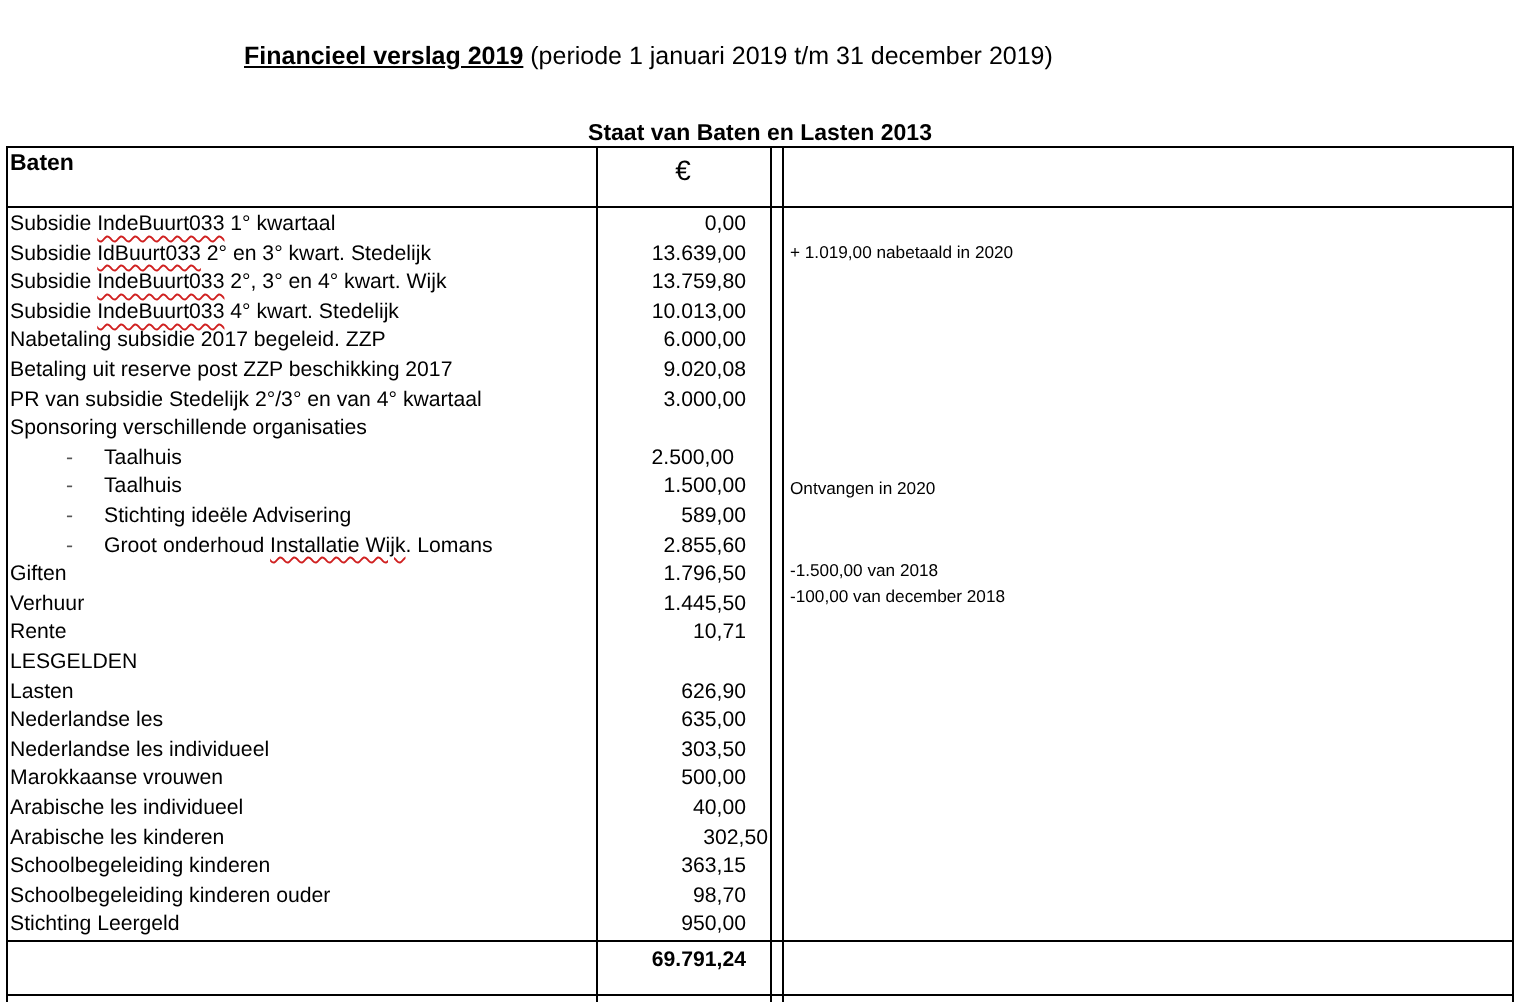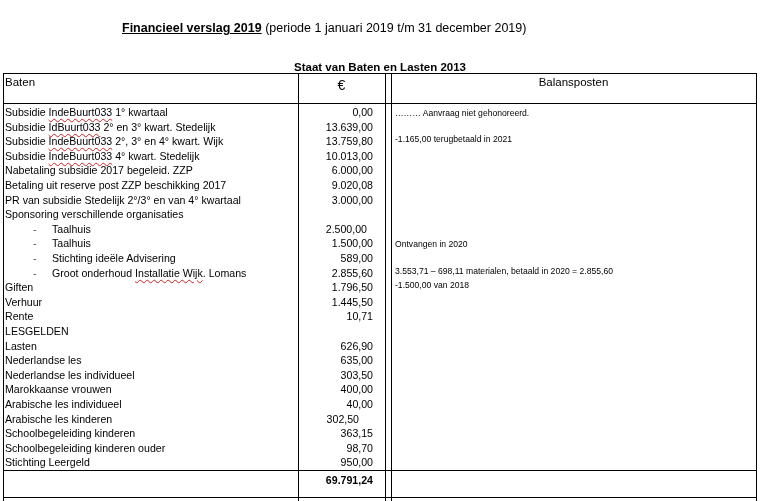--- a/index.html
+++ b/index.html
@@ -5,21 +5,21 @@
   html, body { margin:0; padding:0; background:#ffffff; }
   body { width:760px; height:501px; position:relative; overflow:hidden;
          font-family:"Liberation Sans", sans-serif; color:#000; }
   .title { position:absolute; left:122px; top:21px; font-size:12.5px; white-space:nowrap; }
   .title .b { font-weight:bold; text-decoration:underline; }
   .subtitle { position:absolute; left:0; width:760px; top:61px; text-align:center;
               font-size:11.5px; font-weight:bold; }
   .tbl { position:absolute; left:3px; top:73px; width:754px; height:440px; }
   .vline { position:absolute; top:0; bottom:0; border-left:1.4px solid #000; }
   .hline { position:absolute; left:0; right:0; border-top:1.4px solid #000; }
-  .hdr { position:absolute; top:3px; font-size:11.5px; font-weight:normal; }
+  .hdr { position:absolute; top:3px; font-size:11.5px; font-weight:bold; }
   .row { position:absolute; left:0; height:14.6px; font-size:10.6px; line-height:14.6px; white-space:nowrap; }
   .lbl { position:absolute; left:2px; }
   .val { position:absolute; right:-367px; width:80px; text-align:right; }
   .note { position:absolute; left:392px; font-size:8.6px; white-space:nowrap; line-height:14.6px; }
   .squig { text-decoration:underline wavy #d02020; text-decoration-thickness:1px; text-underline-offset:2px; }
   .dash { position:absolute; left:30px; color:#555; }
   .sub { position:absolute; left:49px; }
   .total { font-weight:bold; }
 </style>
 </head>
@@ -34,21 +34,20 @@
   <div class="vline" style="left:382px"></div>
   <div class="vline" style="left:388px"></div>
   <div class="vline" style="left:753px"></div>
   <div class="hline" style="top:0"></div>
   <div class="hline" style="top:30px"></div>
   <div class="hline" style="top:397px"></div>
   <div class="hline" style="top:424px"></div>
 
   <div class="hdr" style="left:2px">Baten</div>
   <div class="hdr" style="left:295px;width:87px;text-align:center;font-weight:normal;font-size:14px;top:4px">€</div>
-  <div class="hdr" style="left:388px;width:365px;text-align:center">Balansposten</div>
 
   <div class="row" style="top:32px">
       <span class="lbl"><span>Subsidie </span><span class="squig">IndeBuurt033</span><span> 1° kwartaal</span></span>
       <span class="val" style="left:295px;right:auto;width:75px">0,00</span>
     </div>
   <div class="row" style="top:46.6px">
       <span class="lbl"><span>Subsidie </span><span class="squig">IdBuurt033</span><span> 2° en 3° kwart. Stedelijk</span></span>
       <span class="val" style="left:295px;right:auto;width:75px">13.639,00</span>
     </div>
   <div class="row" style="top:61.2px">
@@ -118,45 +117,44 @@
   <div class="row" style="top:280.2px">
       <span class="lbl">Nederlandse les</span>
       <span class="val" style="left:295px;right:auto;width:75px">635,00</span>
     </div>
   <div class="row" style="top:294.8px">
       <span class="lbl">Nederlandse les individueel</span>
       <span class="val" style="left:295px;right:auto;width:75px">303,50</span>
     </div>
   <div class="row" style="top:309.4px">
       <span class="lbl">Marokkaanse vrouwen</span>
-      <span class="val" style="left:295px;right:auto;width:75px">400,00</span>
+      <span class="val" style="left:295px;right:auto;width:75px">500,00</span>
     </div>
   <div class="row" style="top:324px">
       <span class="lbl">Arabische les individueel</span>
       <span class="val" style="left:295px;right:auto;width:75px">40,00</span>
     </div>
   <div class="row" style="top:338.6px">
       <span class="lbl">Arabische les kinderen</span>
-      <span class="val" style="left:281px;right:auto;width:75px">302,50</span>
+      <span class="val" style="left:306px;right:auto;width:75px">302,50</span>
     </div>
   <div class="row" style="top:353.2px">
       <span class="lbl">Schoolbegeleiding kinderen</span>
       <span class="val" style="left:295px;right:auto;width:75px">363,15</span>
     </div>
   <div class="row" style="top:367.8px">
       <span class="lbl">Schoolbegeleiding kinderen ouder</span>
       <span class="val" style="left:295px;right:auto;width:75px">98,70</span>
     </div>
   <div class="row" style="top:382.4px">
       <span class="lbl">Stichting Leergeld</span>
       <span class="val" style="left:295px;right:auto;width:75px">950,00</span>
     </div>
 
   <div class="row total" style="top:400px">
       <span class="val" style="left:295px;right:auto;width:75px">69.791,24</span>
     </div>
 
-  <div class="note" style="top:33px">……… Aanvraag niet gehonoreerd.</div>
-  <div class="note" style="top:59px">-1.165,00 terugbetaald in 2021</div>
+  <div class="note" style="top:46px">+ 1.019,00 nabetaald in 2020</div>
   <div class="note" style="top:164px">Ontvangen in 2020</div>
-  <div class="note" style="top:191px"> 3.553,71 – 698,11 materialen, betaald in 2020 = 2.855,60</div>
   <div class="note" style="top:205px">-1.500,00 van 2018</div>
+  <div class="note" style="top:218px">-100,00 van december 2018</div>
 </div>
 
 </body></html>

